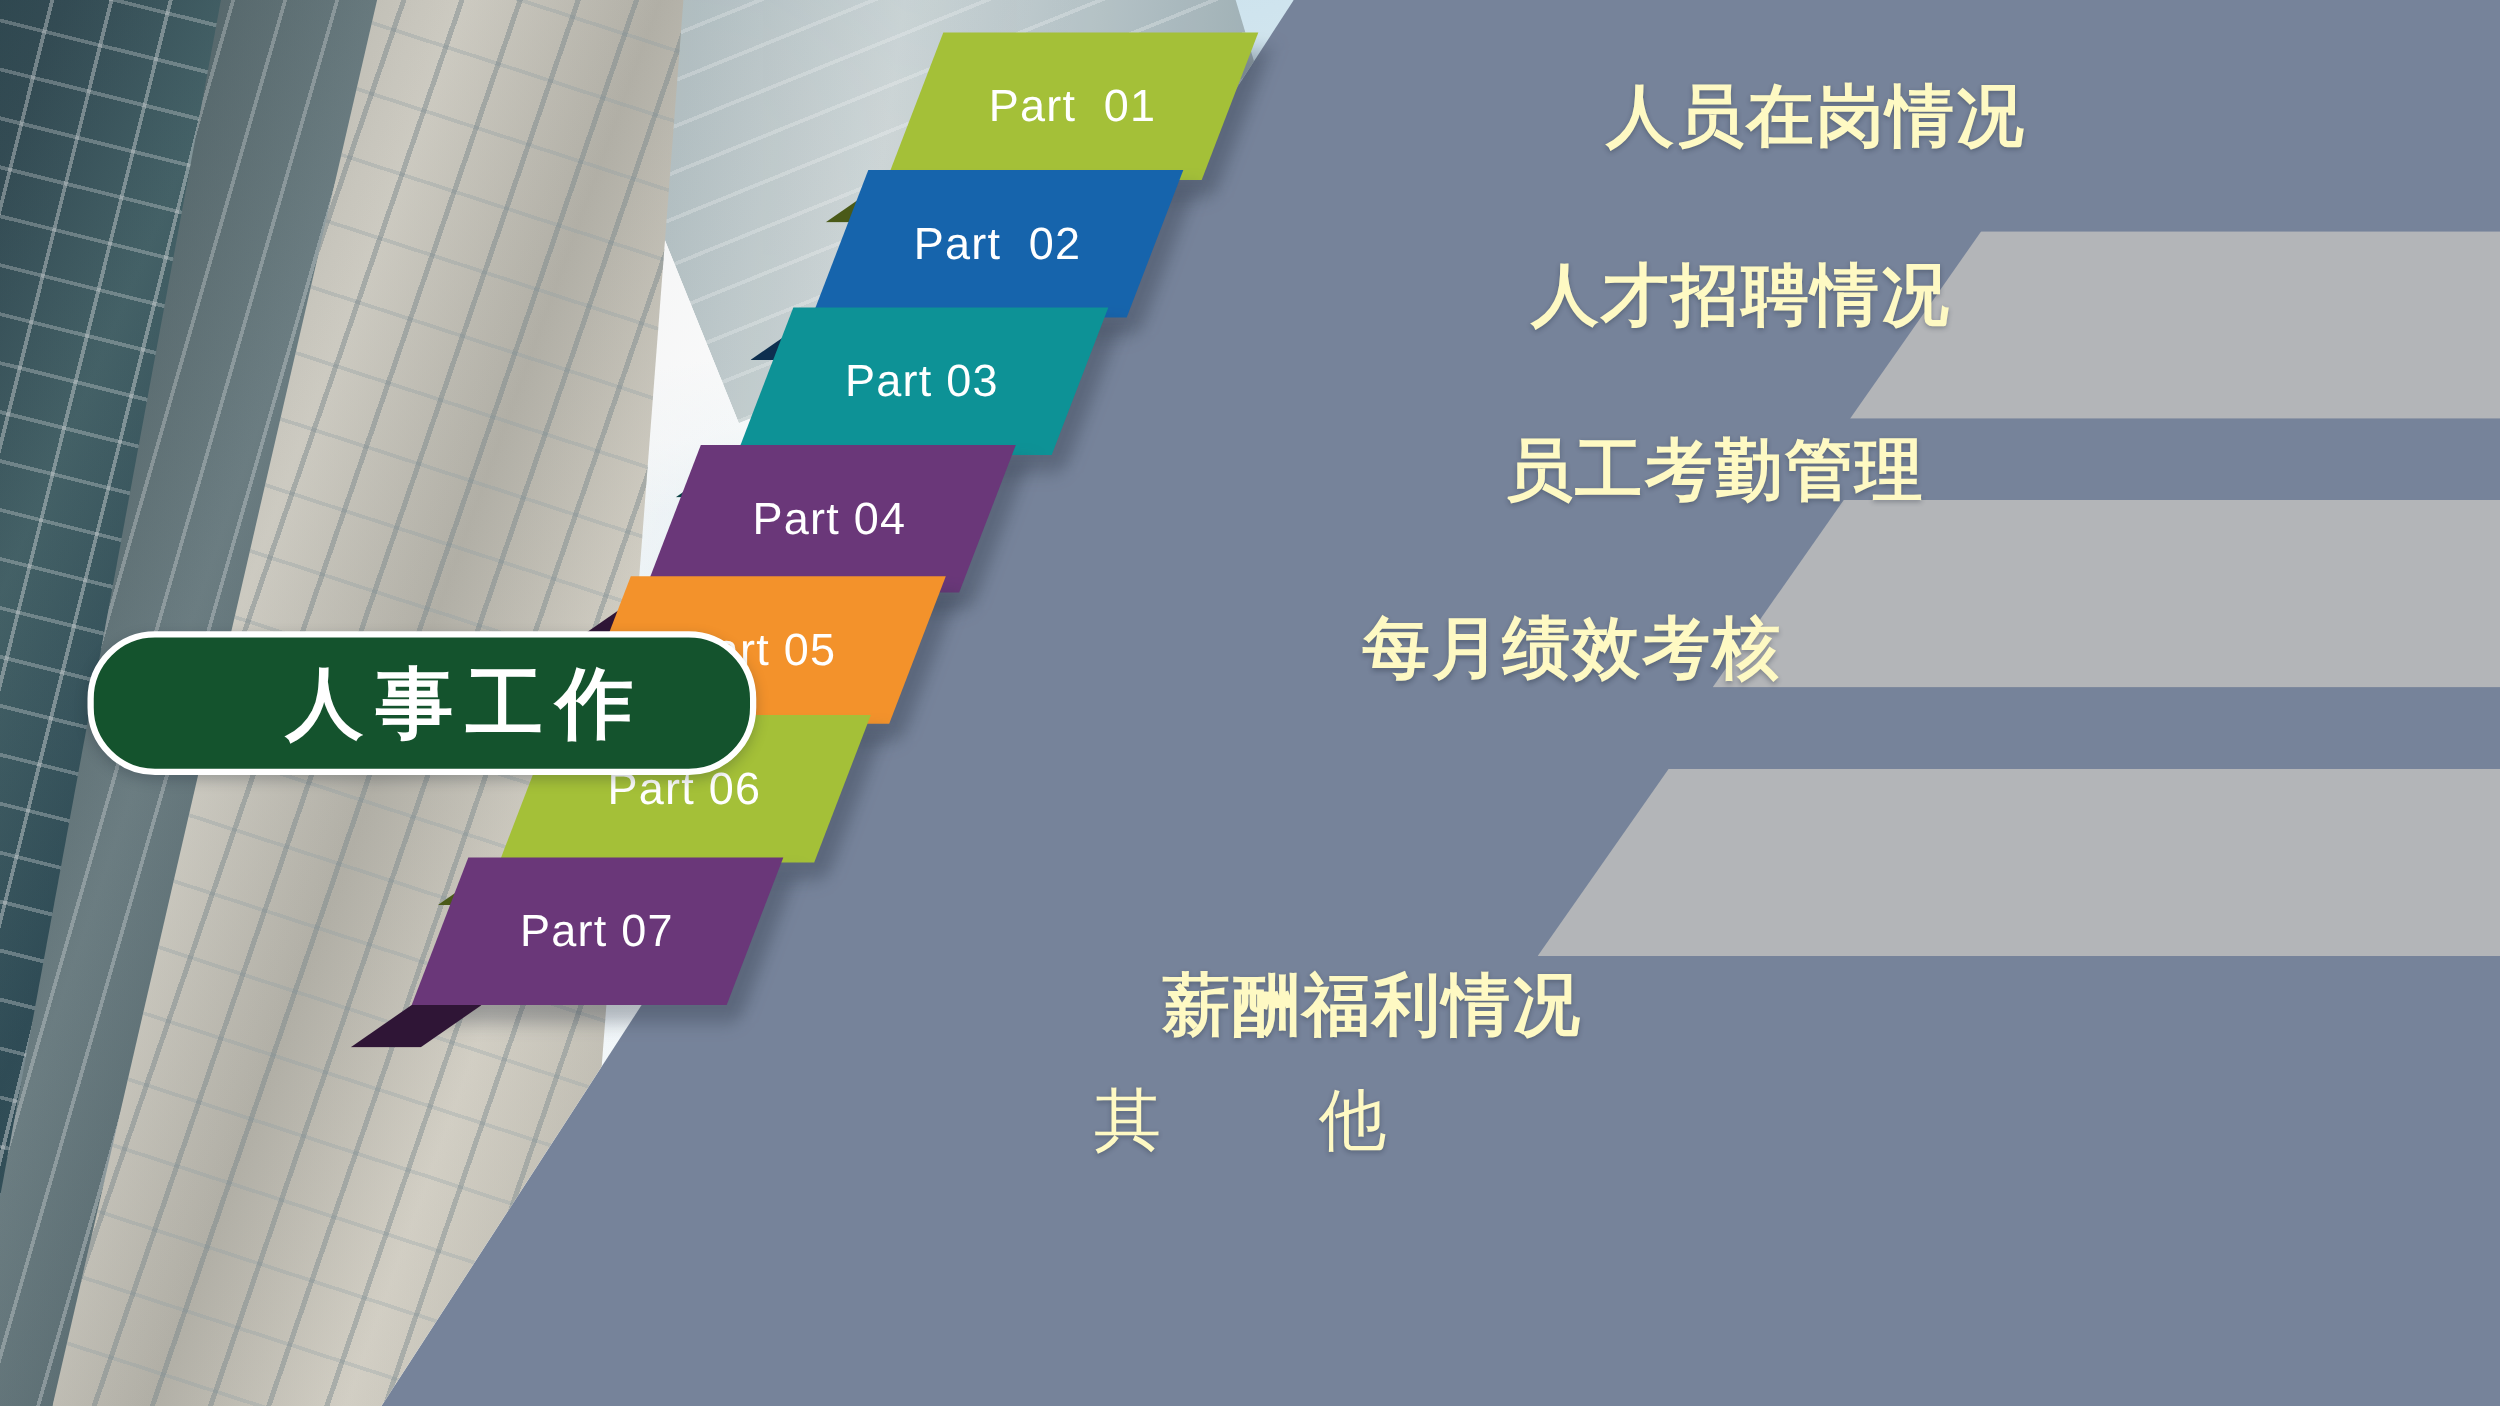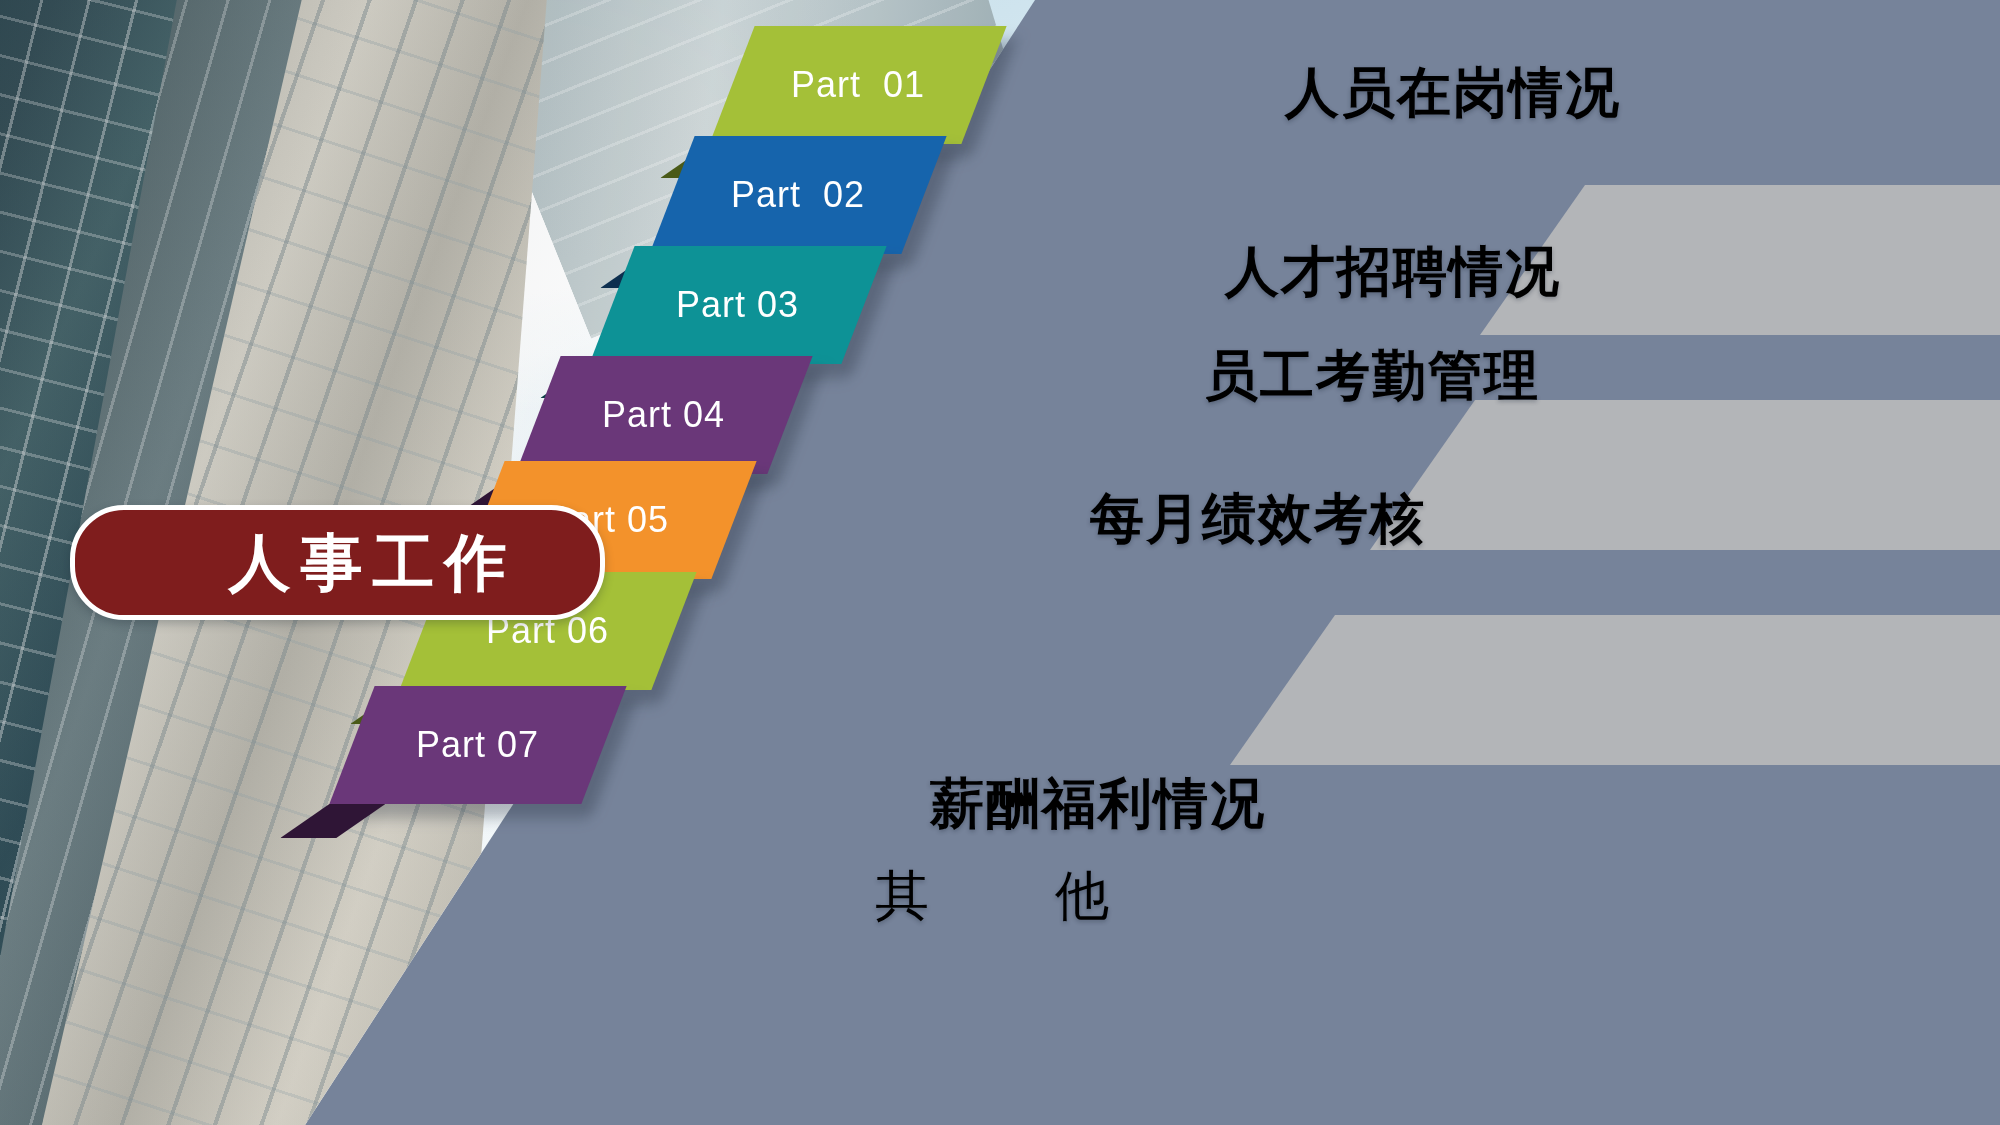--- a/index.html
+++ b/index.html
@@ -99,30 +99,30 @@
   .c1{background:#a4c038;} .c1::after{background:#4a5a18;}
   .c2{background:#1664ac;} .c2::after{background:#0d2f4f;}
   .c3{background:#0d9296;} .c3::after{background:#0b4245;}
   .c4{background:#6a3779;} .c4::after{background:#2f1536;}
   .c5{background:#f3922b;} .c5::after{background:#8c4d07;}
   .c6{background:#a4c038;} .c6::after{background:#4a5a18;}
   .c7{background:#6a3779;} .c7::after{background:#2f1536;}
 
   
   .cap{
-    position:absolute;color:#000000;font-weight:bold;
+    position:absolute;color:#fef9c3;font-weight:bold;
     font-size:54px;letter-spacing:2px;white-space:pre;
     text-shadow:0 2px 4px rgba(20,30,45,.30);
   }
   .cap-plain{font-weight:normal;}
 
   
   .badge{
     position:absolute;left:70px;top:505px;width:525px;height:105px;
-    background:#7f1d1d;border:5px solid #ffffff;border-radius:54px;
+    background:#14532d;border:5px solid #ffffff;border-radius:54px;
     box-shadow:0 4px 10px rgba(20,30,45,.25);
     display:flex;align-items:center;justify-content:center;
   }
   .badge-text{
     color:#ffffff;font-size:62px;font-weight:bold;letter-spacing:10px;
     margin-left:70px;white-space:pre;
   }
 </style>
 </head>
 <body>
@@ -171,21 +171,21 @@
   <div class="chip c6" style="left:422px;top:572px;width:252px;">
     <span>Part 06</span>
   </div>
 
   <div class="chip-shadow" style="left:362px;top:700px;width:252px;"></div>
   <div class="chip c7" style="left:352px;top:686px;width:252px;">
     <span>Part 07</span>
   </div>
 
   <div class="cap" style="left:1285px;top:57px;">人员在岗情况</div>
-  <div class="cap" style="left:1225px;top:200px;margin-top:36px;">人才招聘情况</div>
+  <div class="cap" style="left:1225px;top:200px;">人才招聘情况</div>
   <div class="cap" style="left:1204px;top:340px;">员工考勤管理</div>
   <div class="cap" style="left:1090px;top:483px;">每月绩效考核</div>
   <div class="cap" style="left:930px;top:768px;">薪酬福利情况</div>
   <div class="cap cap-plain" style="left:875px;top:860px;letter-spacing:6px;">其　　他</div>
 
   <div class="badge">
     <div class="badge-text">人事工作</div>
   </div>
 
 </div>

